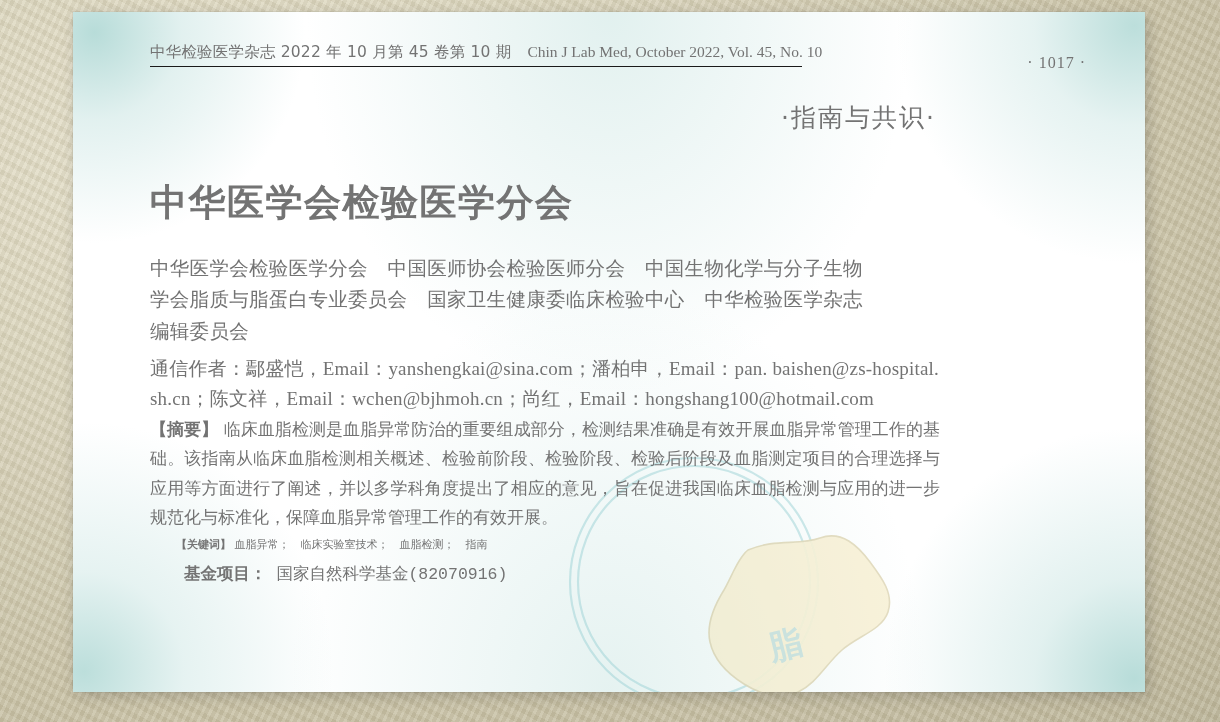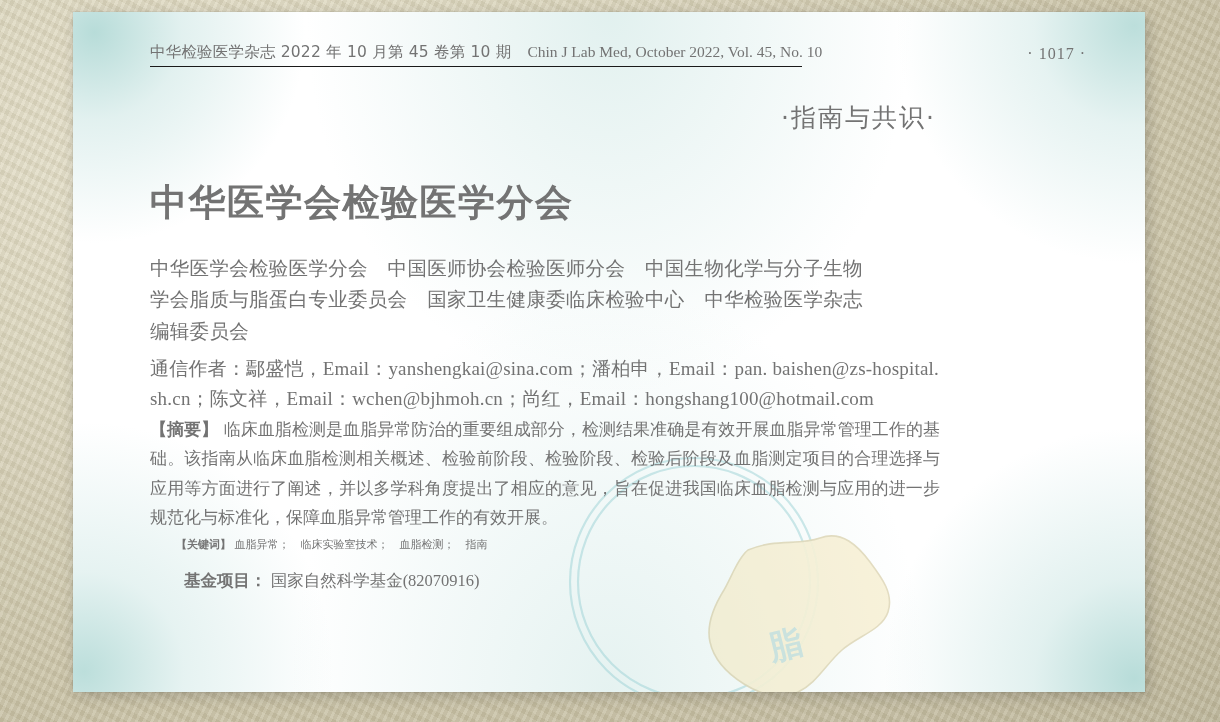--- a/index.html
+++ b/index.html
@@ -92,21 +92,21 @@
     letter-spacing: .2px;
   }
   .runhead .en {
     font-family: "Liberation Serif", serif;
     font-size: 15.5px;
     margin-left: 16px;
   }
   .folio {
     position: absolute;
     right: -146px;
-    top: 3px;
+    top: 12px;
     font-size: 16px;
     font-family: "Liberation Serif", serif;
     letter-spacing: 1px;
     white-space: nowrap;
   }
 
   .category {
     margin-top: 34px;
     text-align: right;
     font-family: "DejaVu Sans", "Liberation Sans", sans-serif;
@@ -154,22 +154,22 @@
   }
   .keywords {
     margin-top: 4px;
     font-family: "DejaVu Sans", "Liberation Sans", sans-serif;
     font-size: 11px;
     line-height: 1.72;
     padding-left: 26px;
   }
   .keywords .lead { font-weight: 700; }
   .fund {
-    margin-top: 12px;
-    font-family: Liberation Serif, serif;
+    margin-top: 6px;
+    font-family: Liberation Mono, monospace;
     font-size: 16.5px;
     line-height: 1.7;
     padding-left: 34px;
   }
   .fund .lead { font-weight: 700; }
 </style>
 </head>
 <body>
 
 <div id="page-root">

